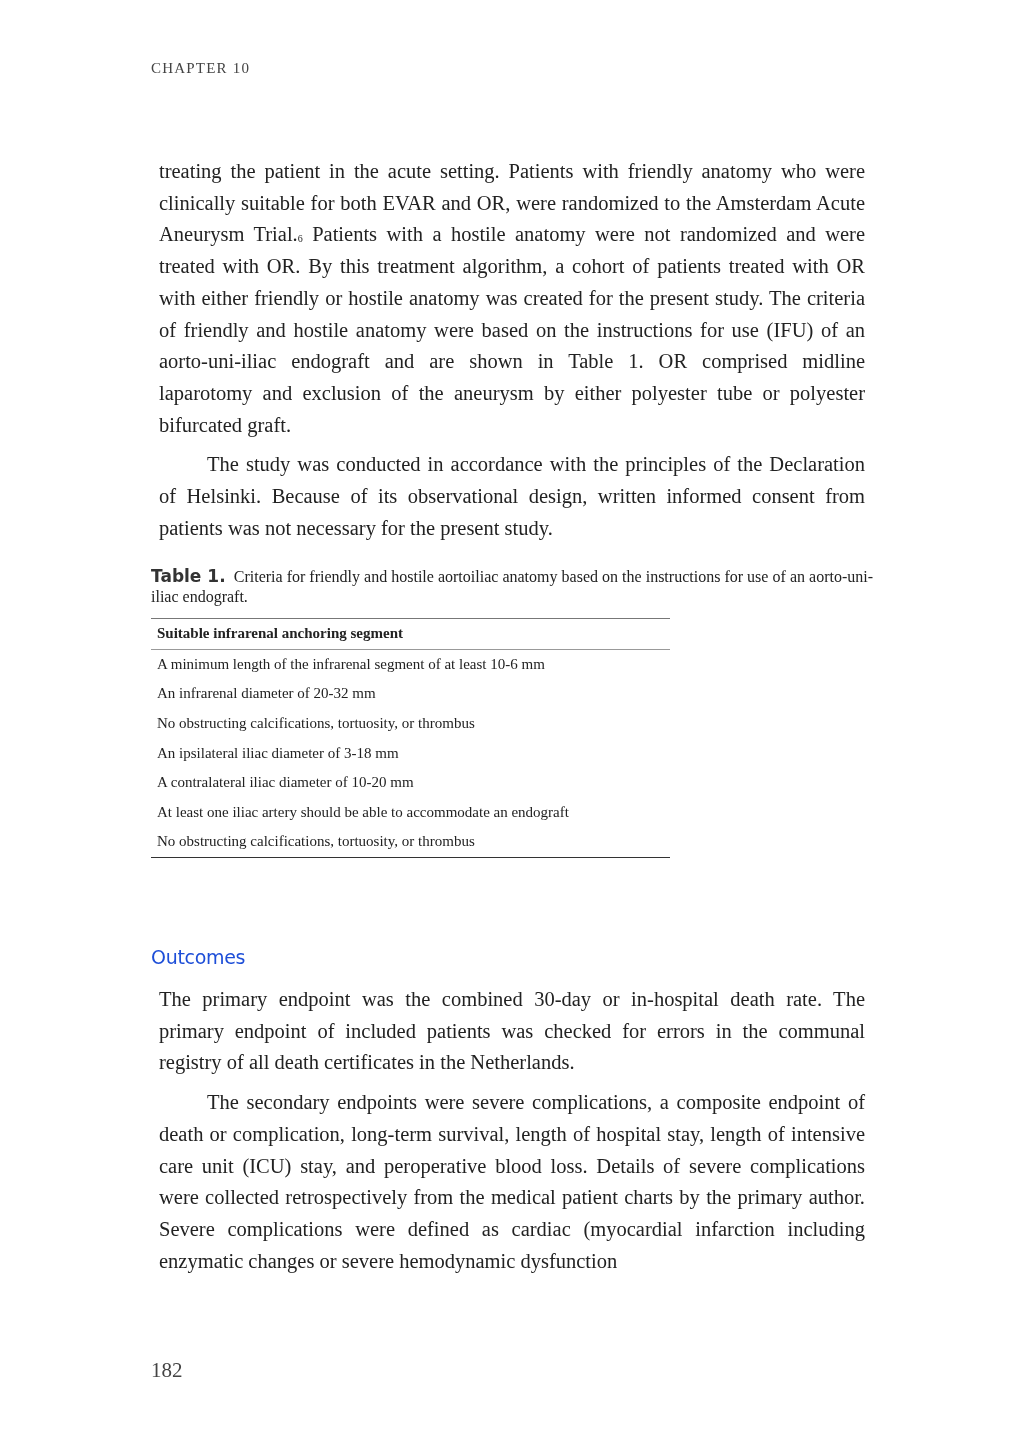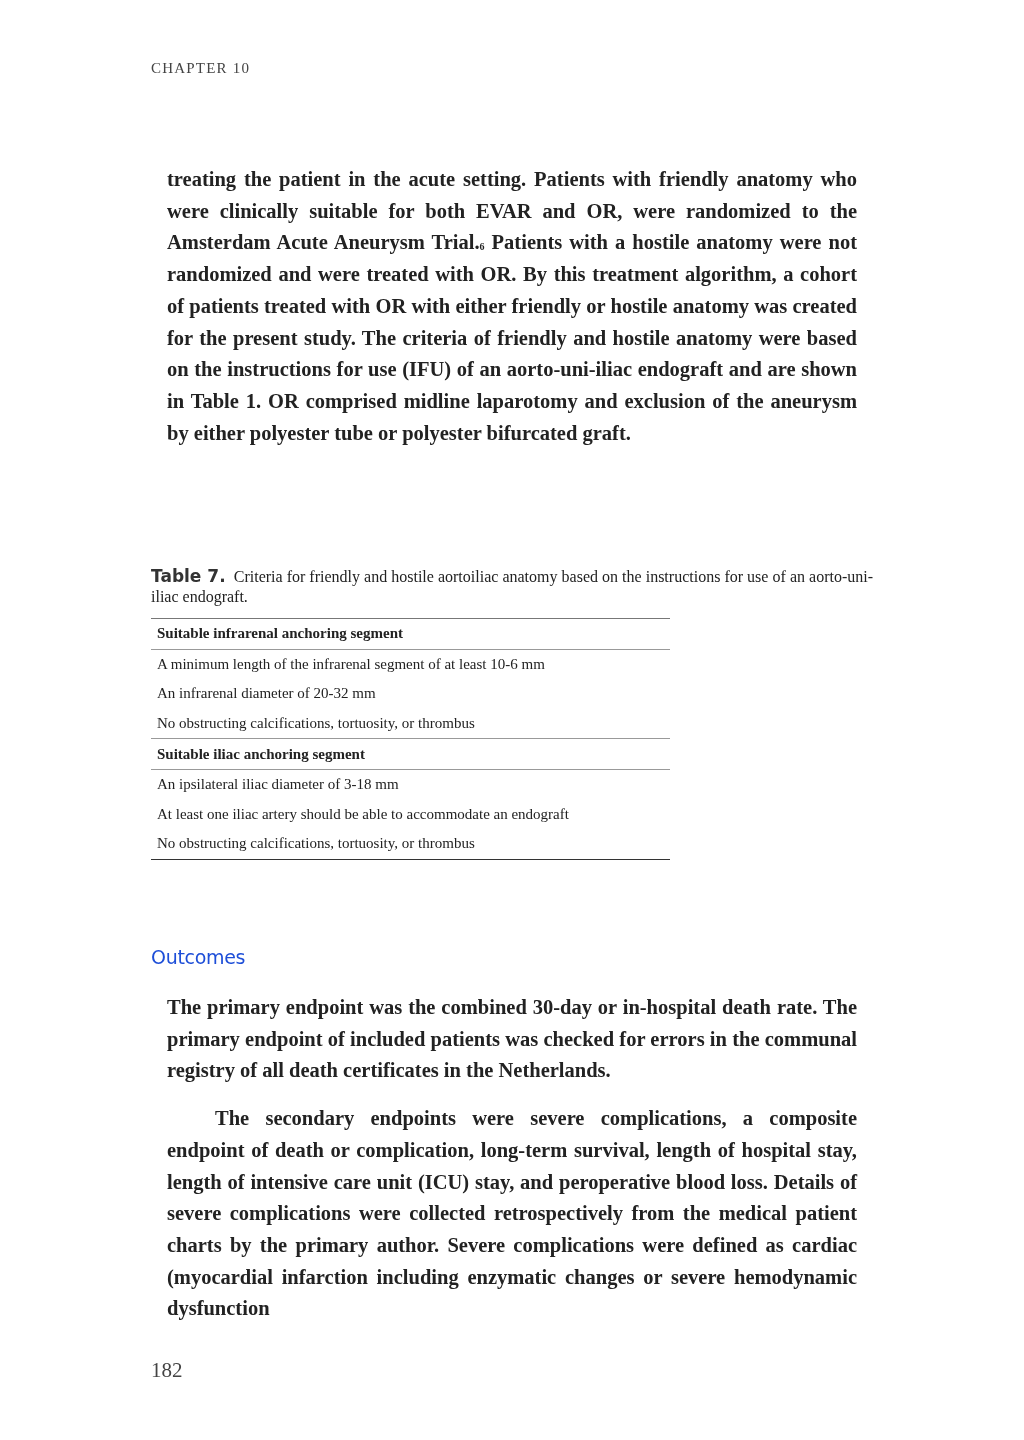--- a/index.html
+++ b/index.html
@@ -8,21 +8,21 @@
   .running-head {
     position: absolute; left: 151px; top: 60px;
     font-family: "Liberation Serif", serif; font-size: 15px; letter-spacing: 1.2px;
     color: #444; text-transform: uppercase;
   }
   .body-text {
     position: absolute; left: 151px; width: 722px;
     font-family: "Liberation Serif", serif; font-size: 20.5px; line-height: 31.7px;
     color: #222; text-align: justify; margin: 0;
   }
-  .body-text p { margin: 16px; font-weight: bold; }
+  .body-text p { margin: 8px; }
   .body-text p.indent { text-indent: 48px; }
   .para1 { top: 148px; }
   .para-outcomes { top: 976px; }
   sup { font-size: 10px; vertical-align: top; position: relative; top: 4px; }
   .caption {
     position: absolute; left: 151px; top: 566px; width: 722px;
     font-family: "Liberation Serif", serif; font-size: 16px; line-height: 20px; color: #222;
     text-align: justify;
   }
   .caption .label {
@@ -50,46 +50,47 @@
 </style>
 </head>
 <body>
 
 <div class="page">
 
   <div class="running-head">Chapter 10</div>
 
   <div class="body-text para1">
     <p><span>treating the patient in the acute setting. Patients with friendly anatomy who were clinically suitable for both EVAR and OR, were randomized to the Amsterdam Acute Aneurysm Trial.</span><sup>6</sup><span> Patients with a hostile anatomy were not randomized and were treated with OR. By this treatment algorithm, a cohort of patients treated with OR with either friendly or hostile anatomy was created for the present study. The criteria of friendly and hostile anatomy were based on the instructions for use (IFU) of an aorto-uni-iliac endograft and are shown in Table 1. OR comprised midline laparotomy and exclusion of the aneurysm by either polyester tube or polyester bifurcated graft.</span></p>
+    <p class="indent">The study was conducted in accordance with the principles of the Declaration of Helsinki. Because of its observational design, written informed consent from patients was not necessary for the present study.</p>
   </div>
 
   <div class="caption">
-    <span class="label">Table 7.</span>
+    <span class="label">Table 1.</span>
     <span>Criteria for friendly and hostile aortoiliac anatomy based on the instructions for use of an aorto-uni-iliac endograft.</span>
   </div>
 
   <table class="criteria">
     <tbody>
       <tr class="top head">
         <td>Suitable infrarenal anchoring segment</td>
       </tr>
       <tr>
           <td>A minimum length of the infrarenal segment of at least 10-6 mm</td>
         </tr>
       <tr>
           <td>An infrarenal diameter of 20-32 mm</td>
         </tr>
       <tr>
           <td>No obstructing calcifications, tortuosity, or thrombus</td>
         </tr>
-      <tr class="sep head">
-        <td>Suitable iliac anchoring segment</td>
-      </tr>
       <tr>
           <td>An ipsilateral iliac diameter of 3-18 mm</td>
+        </tr>
+      <tr>
+          <td>A contralateral iliac diameter of 10-20 mm</td>
         </tr>
       <tr>
           <td>At least one iliac artery should be able to accommodate an endograft</td>
         </tr>
       <tr class="last">
           <td>No obstructing calcifications, tortuosity, or thrombus</td>
         </tr>
     </tbody>
   </table>
 

